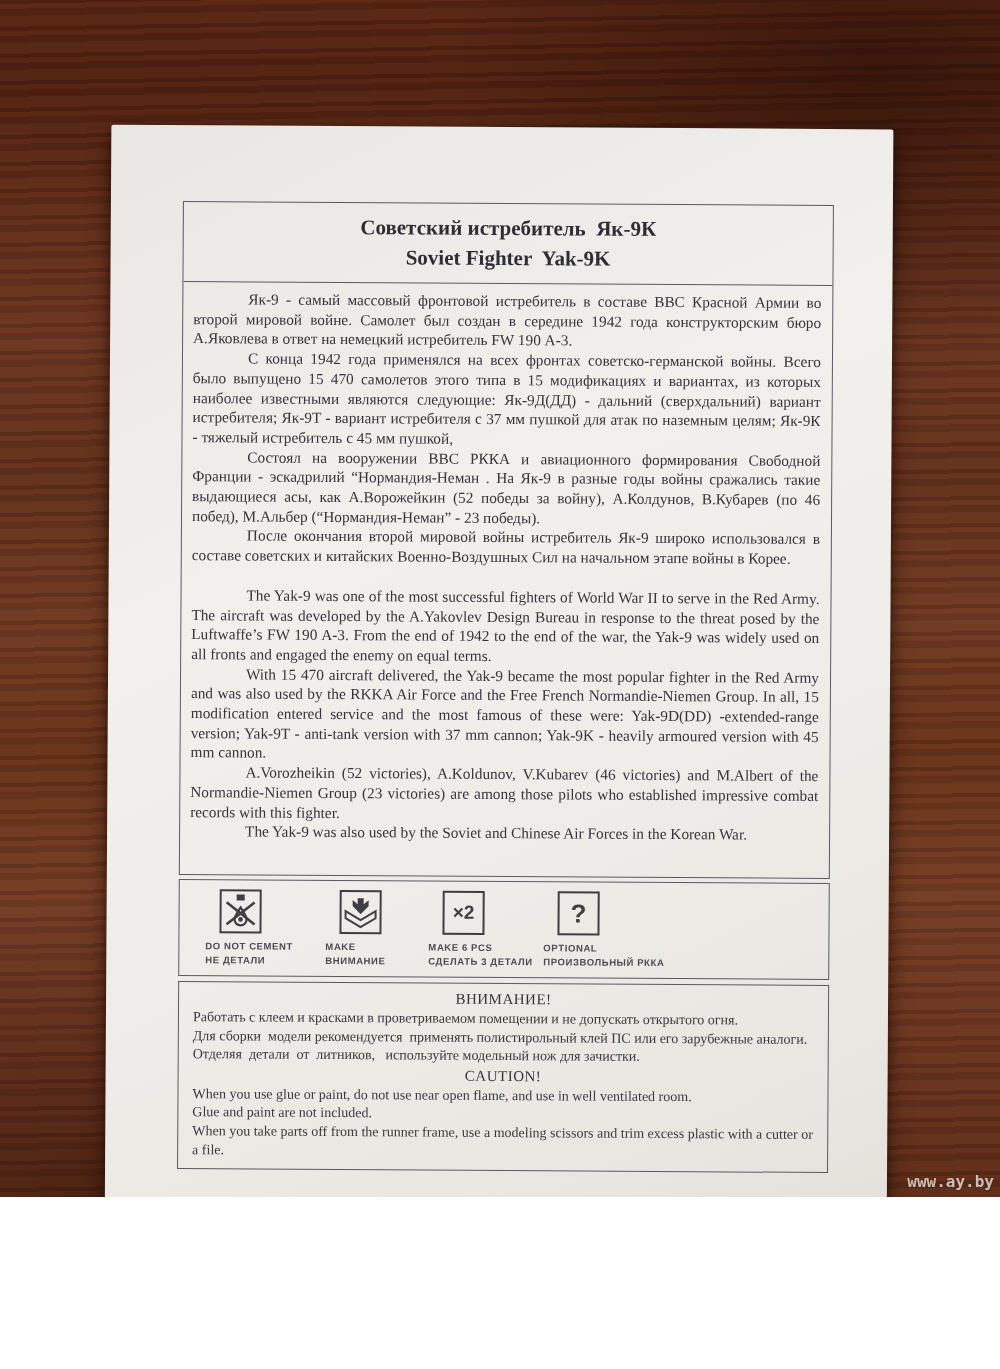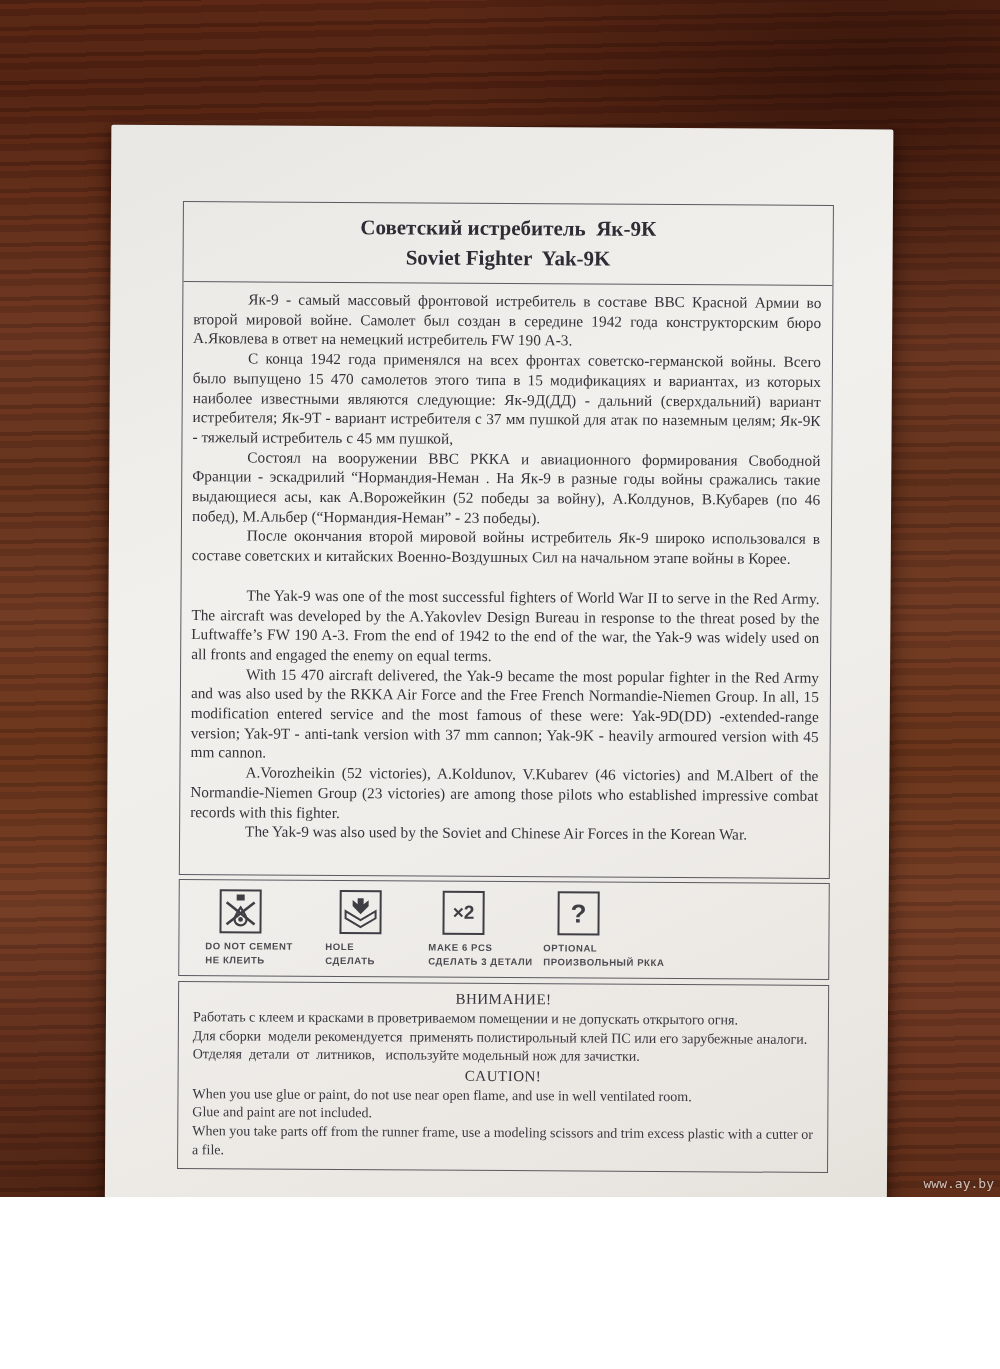--- a/index.html
+++ b/index.html
@@ -48,22 +48,22 @@
     margin-left:14px; display:flex; align-items:center; justify-content:center; color:#3f3e44;}
   .icon-square svg{display:block;}
   .icon-text{font-weight:bold; font-size:19px; color:#3f3e44; font-family:"Liberation Sans", sans-serif;}
   .icon-text.q{font-size:26px;}
   .sym-labels{margin-top:6px; font-size:9.5px; font-weight:bold; letter-spacing:0.6px;
     line-height:13.5px; color:#4c4b51; white-space:nowrap;}
   .caution-box{margin-top:5px; min-height:188px; padding:5px 14px 8px 14px;}
   .c-head{text-align:center; font-size:15px; letter-spacing:0.5px; margin:2px 0 2px 0; color:#35343b;}
   .c-line{margin:0; font-size:14px; line-height:18.6px; white-space:pre-wrap; color:#3a3940;}
   .watermark{position:absolute; right:6px; bottom:6px;
-    font-family:"DejaVu Sans Mono", monospace; font-size:13px;
-    color:rgba(235,230,224,0.8); text-shadow:0 0 2px rgba(60,20,8,0.6);}
+    font-family:"DejaVu Sans Mono", monospace; font-size:16px;
+    color:rgba(235,230,224,0.8); text-shadow:0 0 2px rgba(60,20,8,0.6);font-weight:bold;}
 </style>
 </head>
 <body>
 
 <div class="scene">
   <div class="paper">
     <div class="inner">
 
       <div class="box">
         <div class="title-sec">
@@ -89,35 +89,35 @@
             <svg width="34" height="36" viewBox="0 0 34 36">
               <rect x="13" y="1" width="8" height="6" fill="#3f3e44"></rect>
               <line x1="3" y1="9" x2="31" y2="31" stroke="#3f3e44" stroke-width="2.6"></line>
               <line x1="31" y1="9" x2="3" y2="31" stroke="#3f3e44" stroke-width="2.6"></line>
               <path d="M17 14 C13 20 11 23 11 26 a6 6 0 0 0 12 0 C23 23 21 20 17 14 Z" fill="none" stroke="#3f3e44" stroke-width="2.2"></path>
               <circle cx="17" cy="26" r="2.4" fill="#3f3e44"></circle>
             </svg>
           </div>
           <div class="sym-labels">
             <div>DO NOT CEMENT</div>
-            <div>НЕ КЛЕИТЬ</div>
+            <div>НЕ ДЕТАЛИ</div>
           </div>
         </div>
 
 
         <div class="symbol sym-2">
           <div class="icon-square">
             <svg width="34" height="36" viewBox="0 0 34 36">
               <path d="M2 17 L17 26 L32 17 L32 24 L17 33 L2 24 Z" fill="none" stroke="#3f3e44" stroke-width="2"></path>
               <path d="M9 6 L14 10 L14 4 L20 4 L20 10 L25 6 L25 12 L17 20 L9 12 Z" fill="#3f3e44"></path>
             </svg>
           </div>
           <div class="sym-labels">
-            <div>HOLE</div>
-            <div>СДЕЛАТЬ</div>
+            <div>MAKE</div>
+            <div>ВНИМАНИЕ</div>
           </div>
         </div>
 
         <div class="symbol sym-3">
           <div class="icon-square">
             <span class="icon-text">×2</span>
           </div>
           <div class="sym-labels">
             <div>MAKE 6 PCS</div>
             <div>СДЕЛАТЬ 3 ДЕТАЛИ</div>

